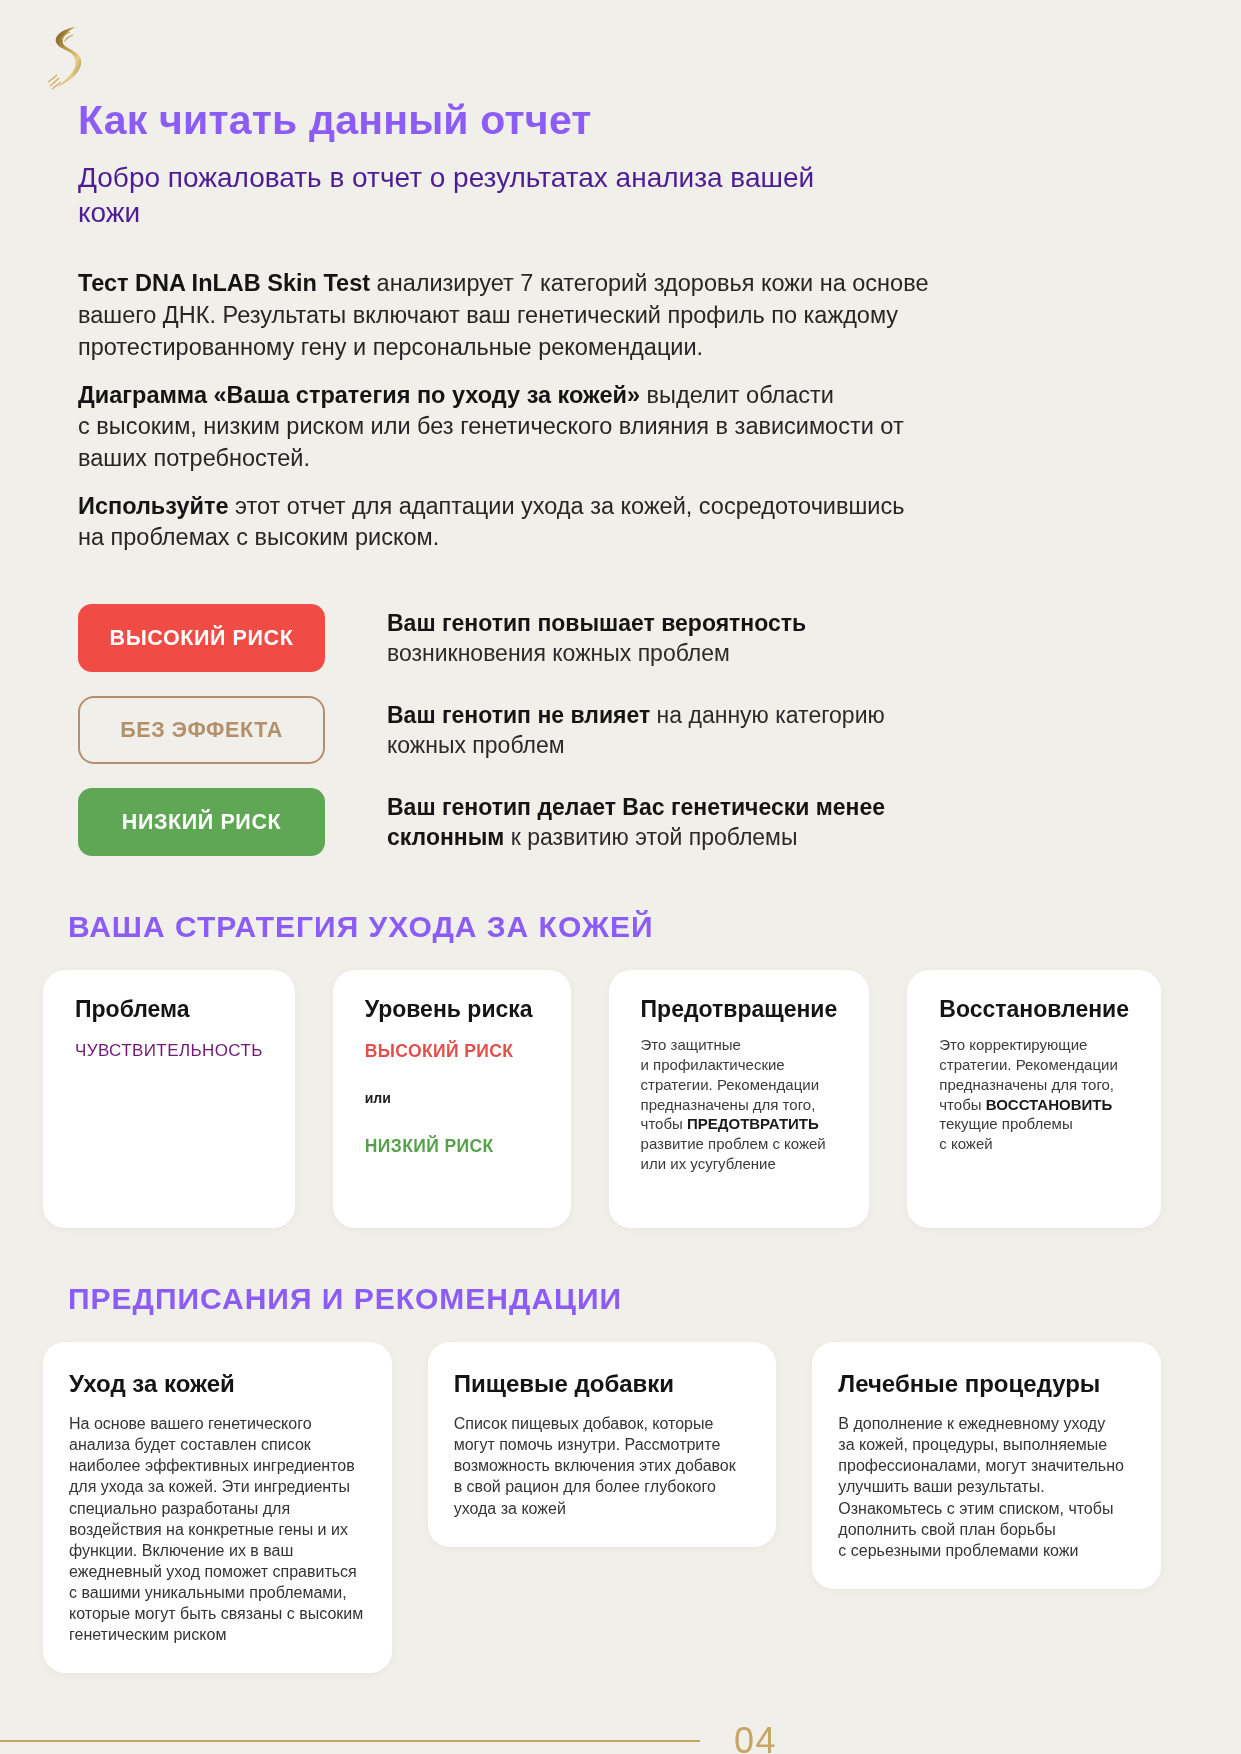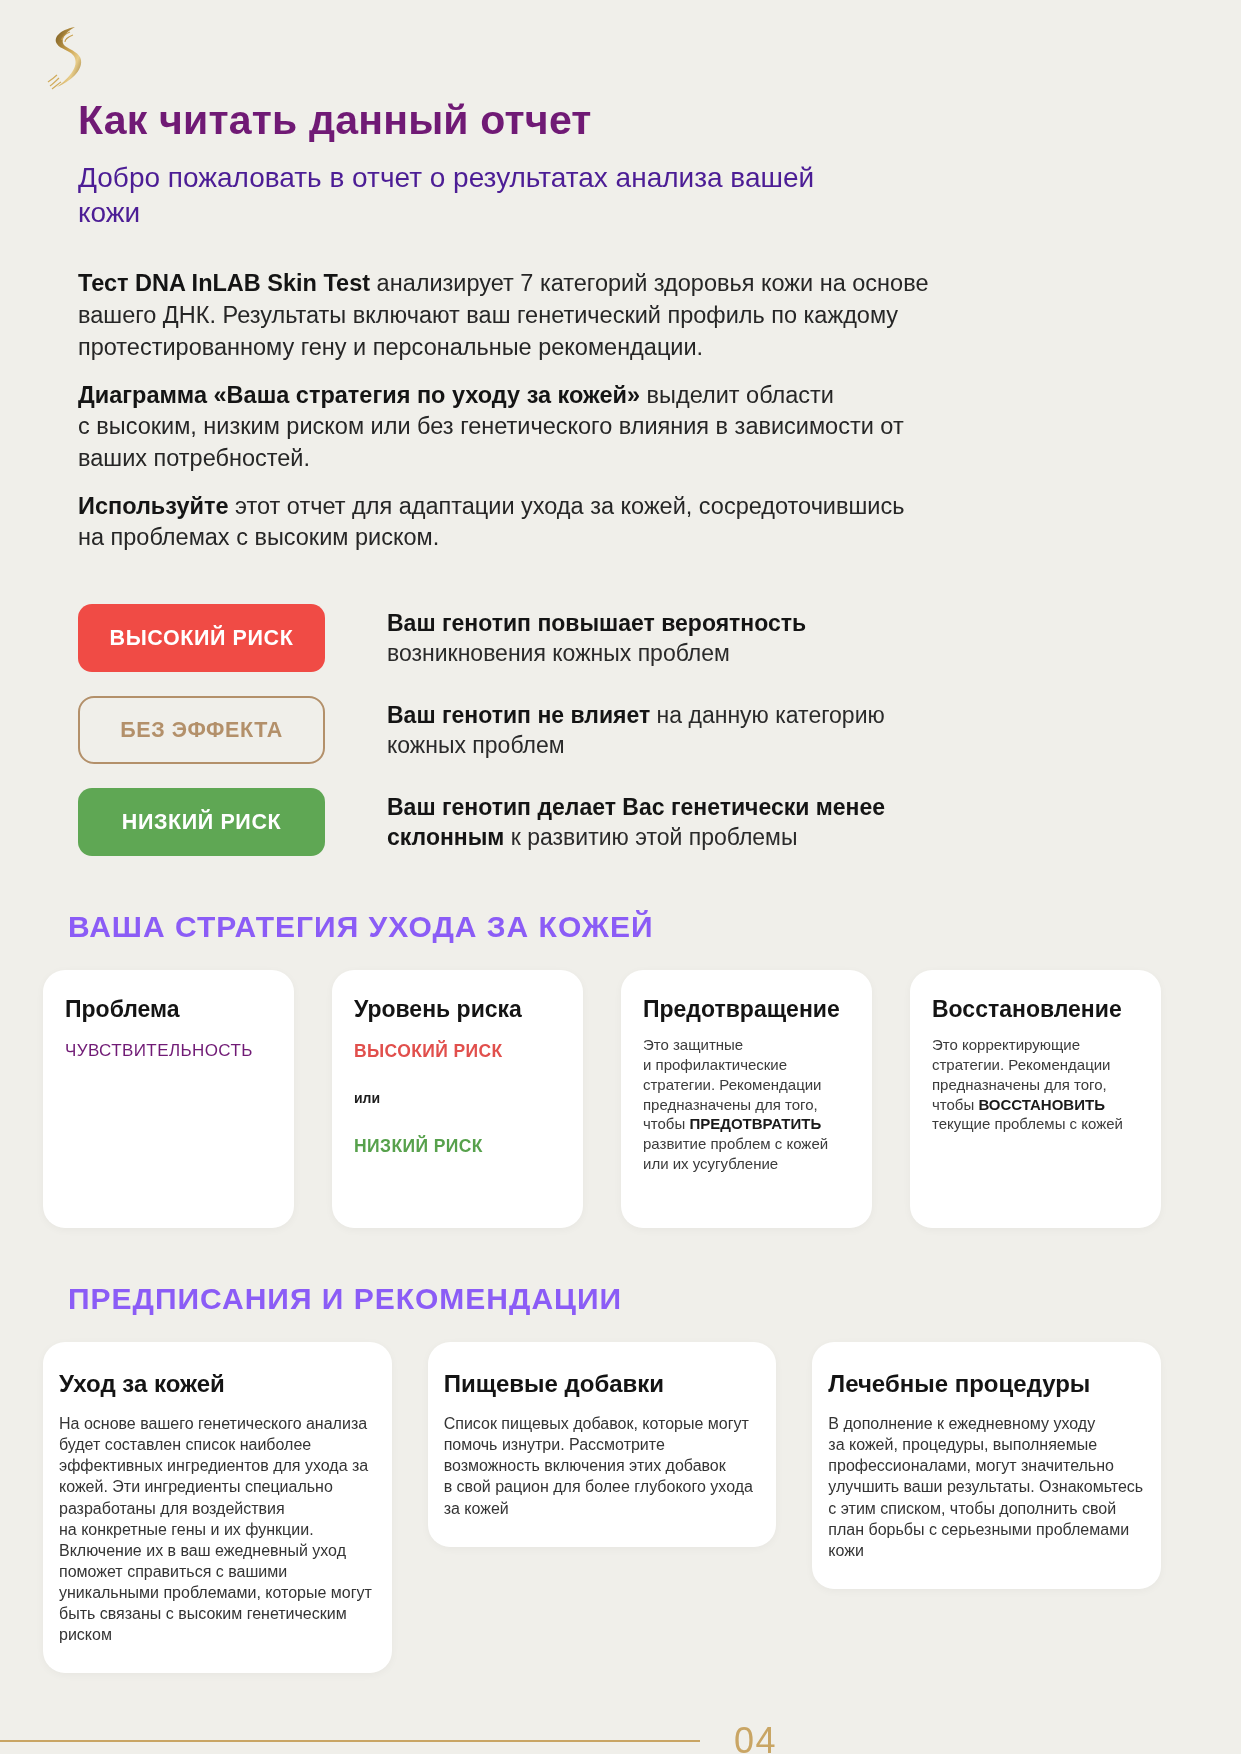--- a/index.html
+++ b/index.html
@@ -9,21 +9,21 @@
     font-family: "Liberation Sans", "DejaVu Sans", sans-serif;
     color: #1c1c1c;
     position: relative;
     overflow: hidden;
   }
   .page { position: relative; width: 1241px; height: 1754px; }
   .logo { position: absolute; left: 45px; top: 26px; width: 44px; height: 68px; }
   .content { padding: 96px 80px 0 78px; }
 
   h1.title {
-    margin: 0; font-size: 41px; font-weight: 800; color: #701a75;
+    margin: 0; font-size: 41px; font-weight: 800; color: #8b5cf6;
     letter-spacing: 0.2px; line-height: 1.18;
   }
   h2.subtitle {
     margin: 16px 0 0 0; font-size: 28px; font-weight: 400; color: #4c1d95;
     line-height: 1.25; max-width: 790px;
   }
   p.intro {
     margin: 16px 0 0 0; font-size: 23.5px; line-height: 1.35;
     color: #262626; max-width: 856px; font-weight: 400;
   }
@@ -48,35 +48,35 @@
 
   .section-heading {
     margin: 54px 0 0 -10px; font-size: 30px; font-weight: 600;
     letter-spacing: 1px; color: #8b5cf6;
   }
   .grid { display: grid; gap: 38px; margin: 26px 0 0 -35px; }
   .strategy-grid { grid-template-columns: repeat(4, 1fr); }
   .rec-grid { grid-template-columns: repeat(3, 1fr); gap: 36px; align-items: start; }
 
   .card {
-    background: #ffffff; border-radius: 22px; padding: 26px 22px;
+    background: #ffffff; border-radius: 22px; padding: 26px 32px;
     box-shadow: 0 2px 8px rgba(0,0,0,0.04);
   }
   .strategy-grid .card { min-height: 206px; }
   .card-title { font-size: 23px; font-weight: 700; color: #141414; }
   .problem-value { margin-top: 18px; font-size: 17px; font-weight: 500; letter-spacing: 0.4px; color: #701a75; }
   .risk-high-label { margin-top: 18px; font-size: 17.5px; font-weight: 600; letter-spacing: 0.4px; color: #E14F4C; }
   .risk-or-label   { margin-top: 28px; font-size: 14px; font-weight: 700; color: #1d1d1d; }
   .risk-low-label  { margin-top: 30px; font-size: 17.5px; font-weight: 600; letter-spacing: 0.4px; color: #57A14C; }
   p.card-body {
     margin: 12px 0 0 0; font-size: 15px; line-height: 1.32; color: #3b3b3b;
   }
   p.card-body b { font-weight: 700; color: #1a1a1a; }
 
-  .rec-grid .card { padding: 28px 16px; }
+  .rec-grid .card { padding: 28px 26px; }
   .rec-grid .card-title { font-size: 24px; }
   .rec-grid p.card-body { margin-top: 15px; font-size: 16px; line-height: 1.32; color: #343434; }
 
   .footer { position: absolute; left: 0; top: 1720px; width: 100%; display: flex; align-items: center; }
   .footer-line { width: 700px; height: 2px; background: #C9A564; }
   .page-number { margin-left: 34px; font-size: 36px; color: #C9A564; letter-spacing: 1.5px; font-weight: 400; }
 </style>
 </head>
 <body>
 

